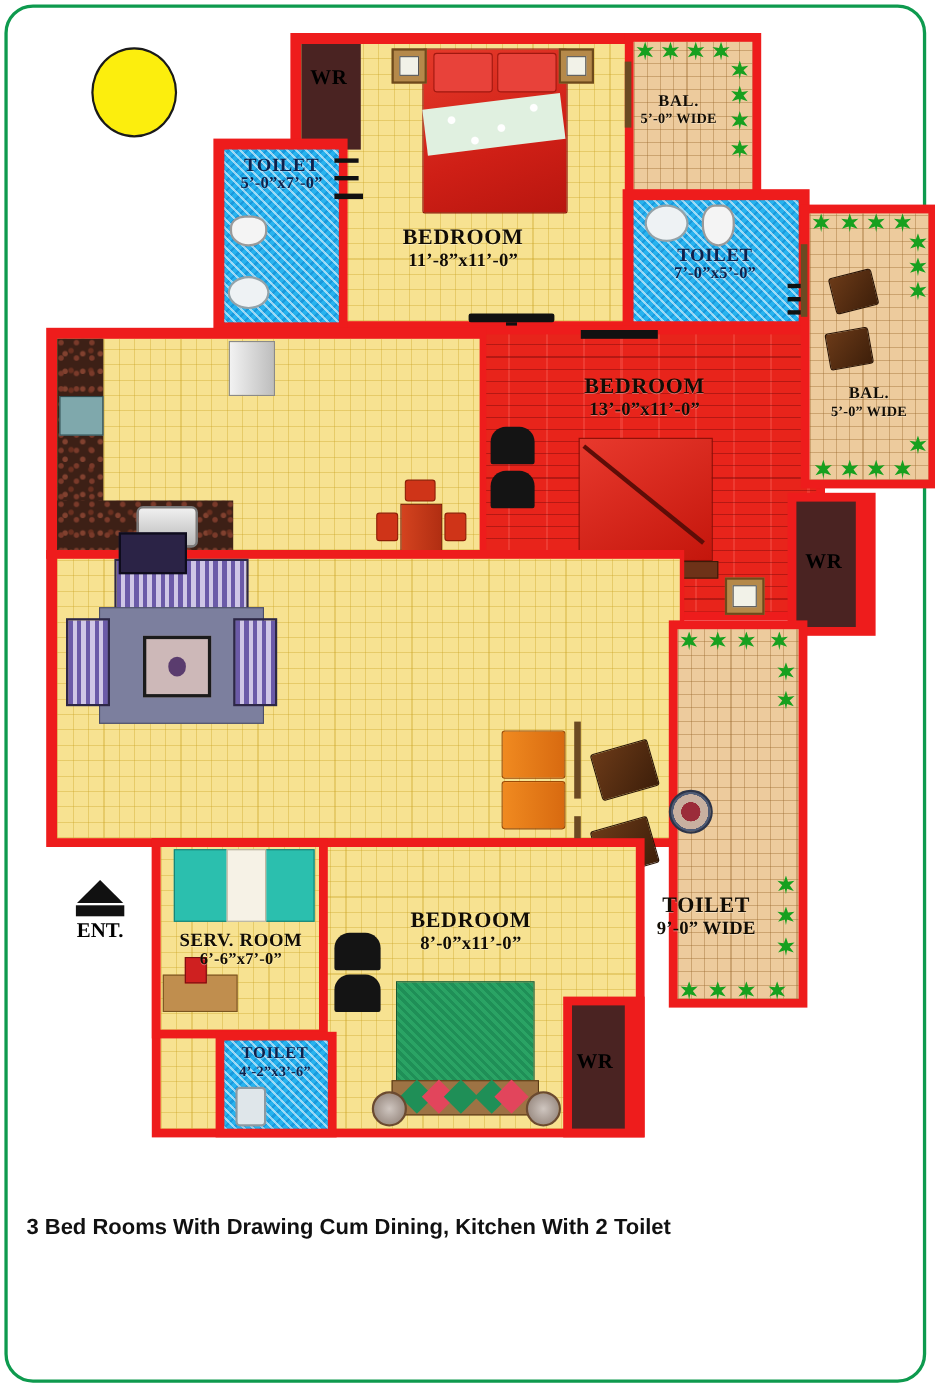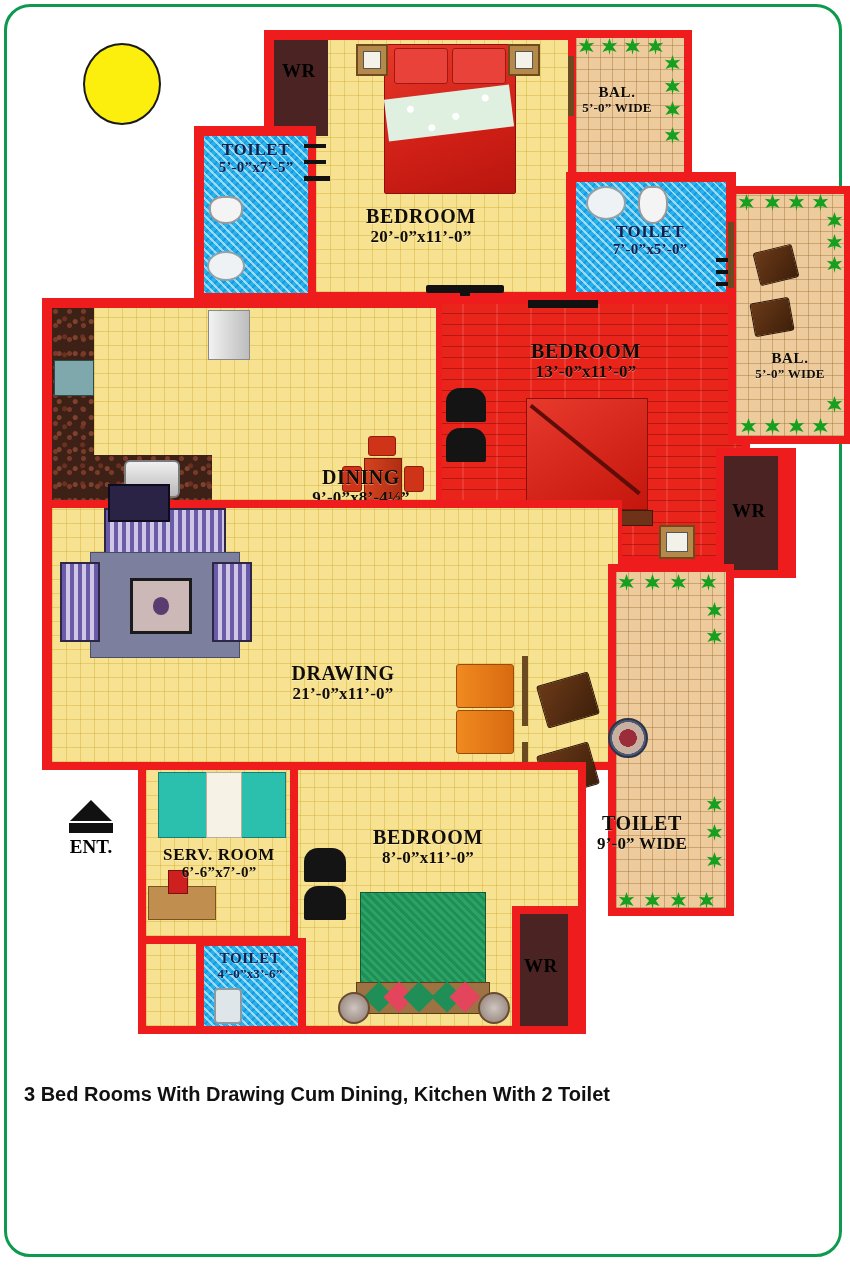--- a/index.html
+++ b/index.html
@@ -167,33 +167,33 @@
   <div class="f quilt" style="left:370px;top:92px;width:126px;height:42px;transform:rotate(-7deg);"></div>
   <div class="f pillow" style="left:378px;top:48px;width:52px;height:34px;"></div>
   <div class="f pillow" style="left:436px;top:48px;width:52px;height:34px;"></div>
   <div class="f nightstand" style="left:340px;top:44px;width:28px;height:28px;"></div>
   <div class="f nightstand" style="left:492px;top:44px;width:28px;height:28px;"></div>
   <div class="f tv" style="left:410px;top:285px;width:78px;height:8px;"></div>
   <div class="f" style="left:444px;top:293px;width:10px;height:6px;background:#111;"></div>
 
   <div class="lbl" style="left:310px;top:205px;width:190px;">
     <span class="nm">BEDROOM</span>
-    <span class="dim">20’-0”x11’-0”</span>
+    <span class="dim">11’-8”x11’-0”</span>
   </div>
 
   <div class="rm wall" style="left:178px;top:126px;width:122px;height:175px;"></div>
   <div class="rm floor-blue" style="left:188px;top:136px;width:104px;height:157px;"></div>
   <div class="f wc" style="left:193px;top:196px;width:30px;height:24px;"></div>
   <div class="f basin" style="left:191px;top:251px;width:34px;height:26px;"></div>
   <div class="f" style="left:288px;top:144px;width:22px;height:4px;background:#111;"></div>
   <div class="f" style="left:288px;top:160px;width:22px;height:4px;background:#111;"></div>
   <div class="f" style="left:288px;top:176px;width:26px;height:5px;background:#111;"></div>
   <div class="lbl small navy" style="left:182px;top:140px;width:116px;">
     <span class="nm">TOILET</span>
-    <span class="dim">5’-0”x7’-5”</span>
+    <span class="dim">5’-0”x7’-0”</span>
   </div>
 
   <div class="rm wall" style="left:552px;top:30px;width:124px;height:168px;"></div>
   <div class="rm floor-tan" style="left:560px;top:38px;width:108px;height:152px;"></div>
   <div class="plant" style="left:562px;top:38px;"></div>
   <div class="plant" style="left:585px;top:38px;"></div>
   <div class="plant" style="left:608px;top:38px;"></div>
   <div class="plant" style="left:631px;top:38px;"></div>
   <div class="plant" style="left:648px;top:55px;"></div>
   <div class="plant" style="left:648px;top:78px;"></div>
@@ -267,39 +267,31 @@
   <div class="f sink" style="left:108px;top:460px;width:52px;height:34px;"></div>
   <div class="f fridge" style="left:192px;top:310px;width:40px;height:48px;"></div>
 
   <div class="f dtable" style="left:348px;top:458px;width:36px;height:88px;"></div>
   <div class="f dchair" style="left:352px;top:436px;width:26px;height:18px;"></div>
   <div class="f dchair" style="left:352px;top:550px;width:26px;height:18px;"></div>
   <div class="f dchair" style="left:326px;top:466px;width:18px;height:24px;"></div>
   <div class="f dchair" style="left:326px;top:512px;width:18px;height:24px;"></div>
   <div class="f dchair" style="left:388px;top:466px;width:18px;height:24px;"></div>
   <div class="f dchair" style="left:388px;top:512px;width:18px;height:24px;"></div>
-  <div class="lbl" style="left:270px;top:466px;width:150px;">
-    <span class="nm">DINING</span>
-    <span class="dim">9’-0”x8’-4½”</span>
-  </div>
 
   <div class="rm wall" style="left:26px;top:500px;width:580px;height:270px;"></div>
   <div class="rm floor-yellow" style="left:36px;top:508px;width:566px;height:254px;"></div>
 
   <div class="f sofa-back" style="left:88px;top:508px;width:118px;height:44px;"></div>
   <div class="f rug" style="left:74px;top:552px;width:148px;height:104px;"></div>
   <div class="f sofa-back" style="left:44px;top:562px;width:36px;height:76px;"></div>
   <div class="f sofa-back" style="left:196px;top:562px;width:36px;height:76px;"></div>
   <div class="f ctable" style="left:114px;top:578px;width:56px;height:50px;"></div>
   <div class="f" style="left:92px;top:484px;width:58px;height:34px;background:#2b2346;border:2px solid #0e0c1c;"></div>
 
-  <div class="lbl" style="left:232px;top:662px;width:190px;">
-    <span class="nm">DRAWING</span>
-    <span class="dim">21’-0”x11’-0”</span>
-  </div>
 
   <div class="f chair-orange" style="left:440px;top:664px;width:56px;height:42px;"></div>
   <div class="f chair-orange" style="left:440px;top:710px;width:56px;height:42px;"></div>
   <div class="f door-swing" style="left:506px;top:656px;width:6px;height:70px;"></div>
   <div class="f door-swing" style="left:506px;top:742px;width:6px;height:62px;"></div>
   <div class="f tv" style="left:348px;top:768px;width:96px;height:9px;"></div>
   <div class="f" style="left:392px;top:777px;width:10px;height:6px;background:#111;"></div>
 
   <div class="rm wall" style="left:592px;top:564px;width:126px;height:352px;"></div>
   <div class="rm floor-tan" style="left:600px;top:572px;width:110px;height:336px;"></div>
@@ -336,21 +328,21 @@
   <div class="lbl small" style="left:128px;top:845px;width:150px;">
     <span class="nm">SERV. ROOM</span>
     <span class="dim">6’-6”x7’-0”</span>
   </div>
 
   <div class="rm wall" style="left:180px;top:938px;width:110px;height:96px;"></div>
   <div class="rm floor-blue" style="left:188px;top:946px;width:94px;height:80px;"></div>
   <div class="f" style="left:198px;top:988px;width:24px;height:32px;background:#dfe6ea;border:2px solid #8e9aa2;border-radius:4px;"></div>
   <div class="lbl tiny navy" style="left:182px;top:950px;width:104px;">
     <span class="nm">TOILET</span>
-    <span class="dim">4’-0”x3’-6”</span>
+    <span class="dim">4’-2”x3’-6”</span>
   </div>
 
   <div class="f sofa-blk" style="left:288px;top:848px;width:42px;height:34px;"></div>
   <div class="f sofa-blk" style="left:288px;top:886px;width:42px;height:34px;"></div>
   <div class="f bed-green" style="left:344px;top:892px;width:124px;height:98px;"></div>
   <div class="f" style="left:340px;top:982px;width:132px;height:30px;background:#9d7344;border:1px solid #5c3c14;"></div>
   <div class="f" style="left:352px;top:986px;width:22px;height:22px;background:#1f8f57;transform:rotate(45deg);"></div>
   <div class="f" style="left:372px;top:986px;width:22px;height:22px;background:#e2455c;transform:rotate(45deg);"></div>
   <div class="f" style="left:392px;top:986px;width:22px;height:22px;background:#1f8f57;transform:rotate(45deg);"></div>
   <div class="f" style="left:420px;top:986px;width:22px;height:22px;background:#1f8f57;transform:rotate(45deg);"></div>
@@ -368,14 +360,14 @@
 
 </div>
 
 <div id="ent">
   <div class="arrowhead"></div>
   <div class="arrowbar"></div>
   <div class="txt">ENT.</div>
 </div>
 
 <div style="position:absolute;left:24px;top:1075px;width:790px;">
-  <div style="font-family:'Liberation Sans',sans-serif;font-weight:bold;font-size:20px;color:#111;margin-top:8px;">3 Bed Rooms With Drawing Cum Dining, Kitchen With 2 Toilet</div>
+  <div style="font-family:'Liberation Sans',sans-serif;font-weight:bold;font-size:20px;color:#111;margin-top:30px;">3 Bed Rooms With Drawing Cum Dining, Kitchen With 2 Toilet</div>
 </div>
 
 </body></html>

